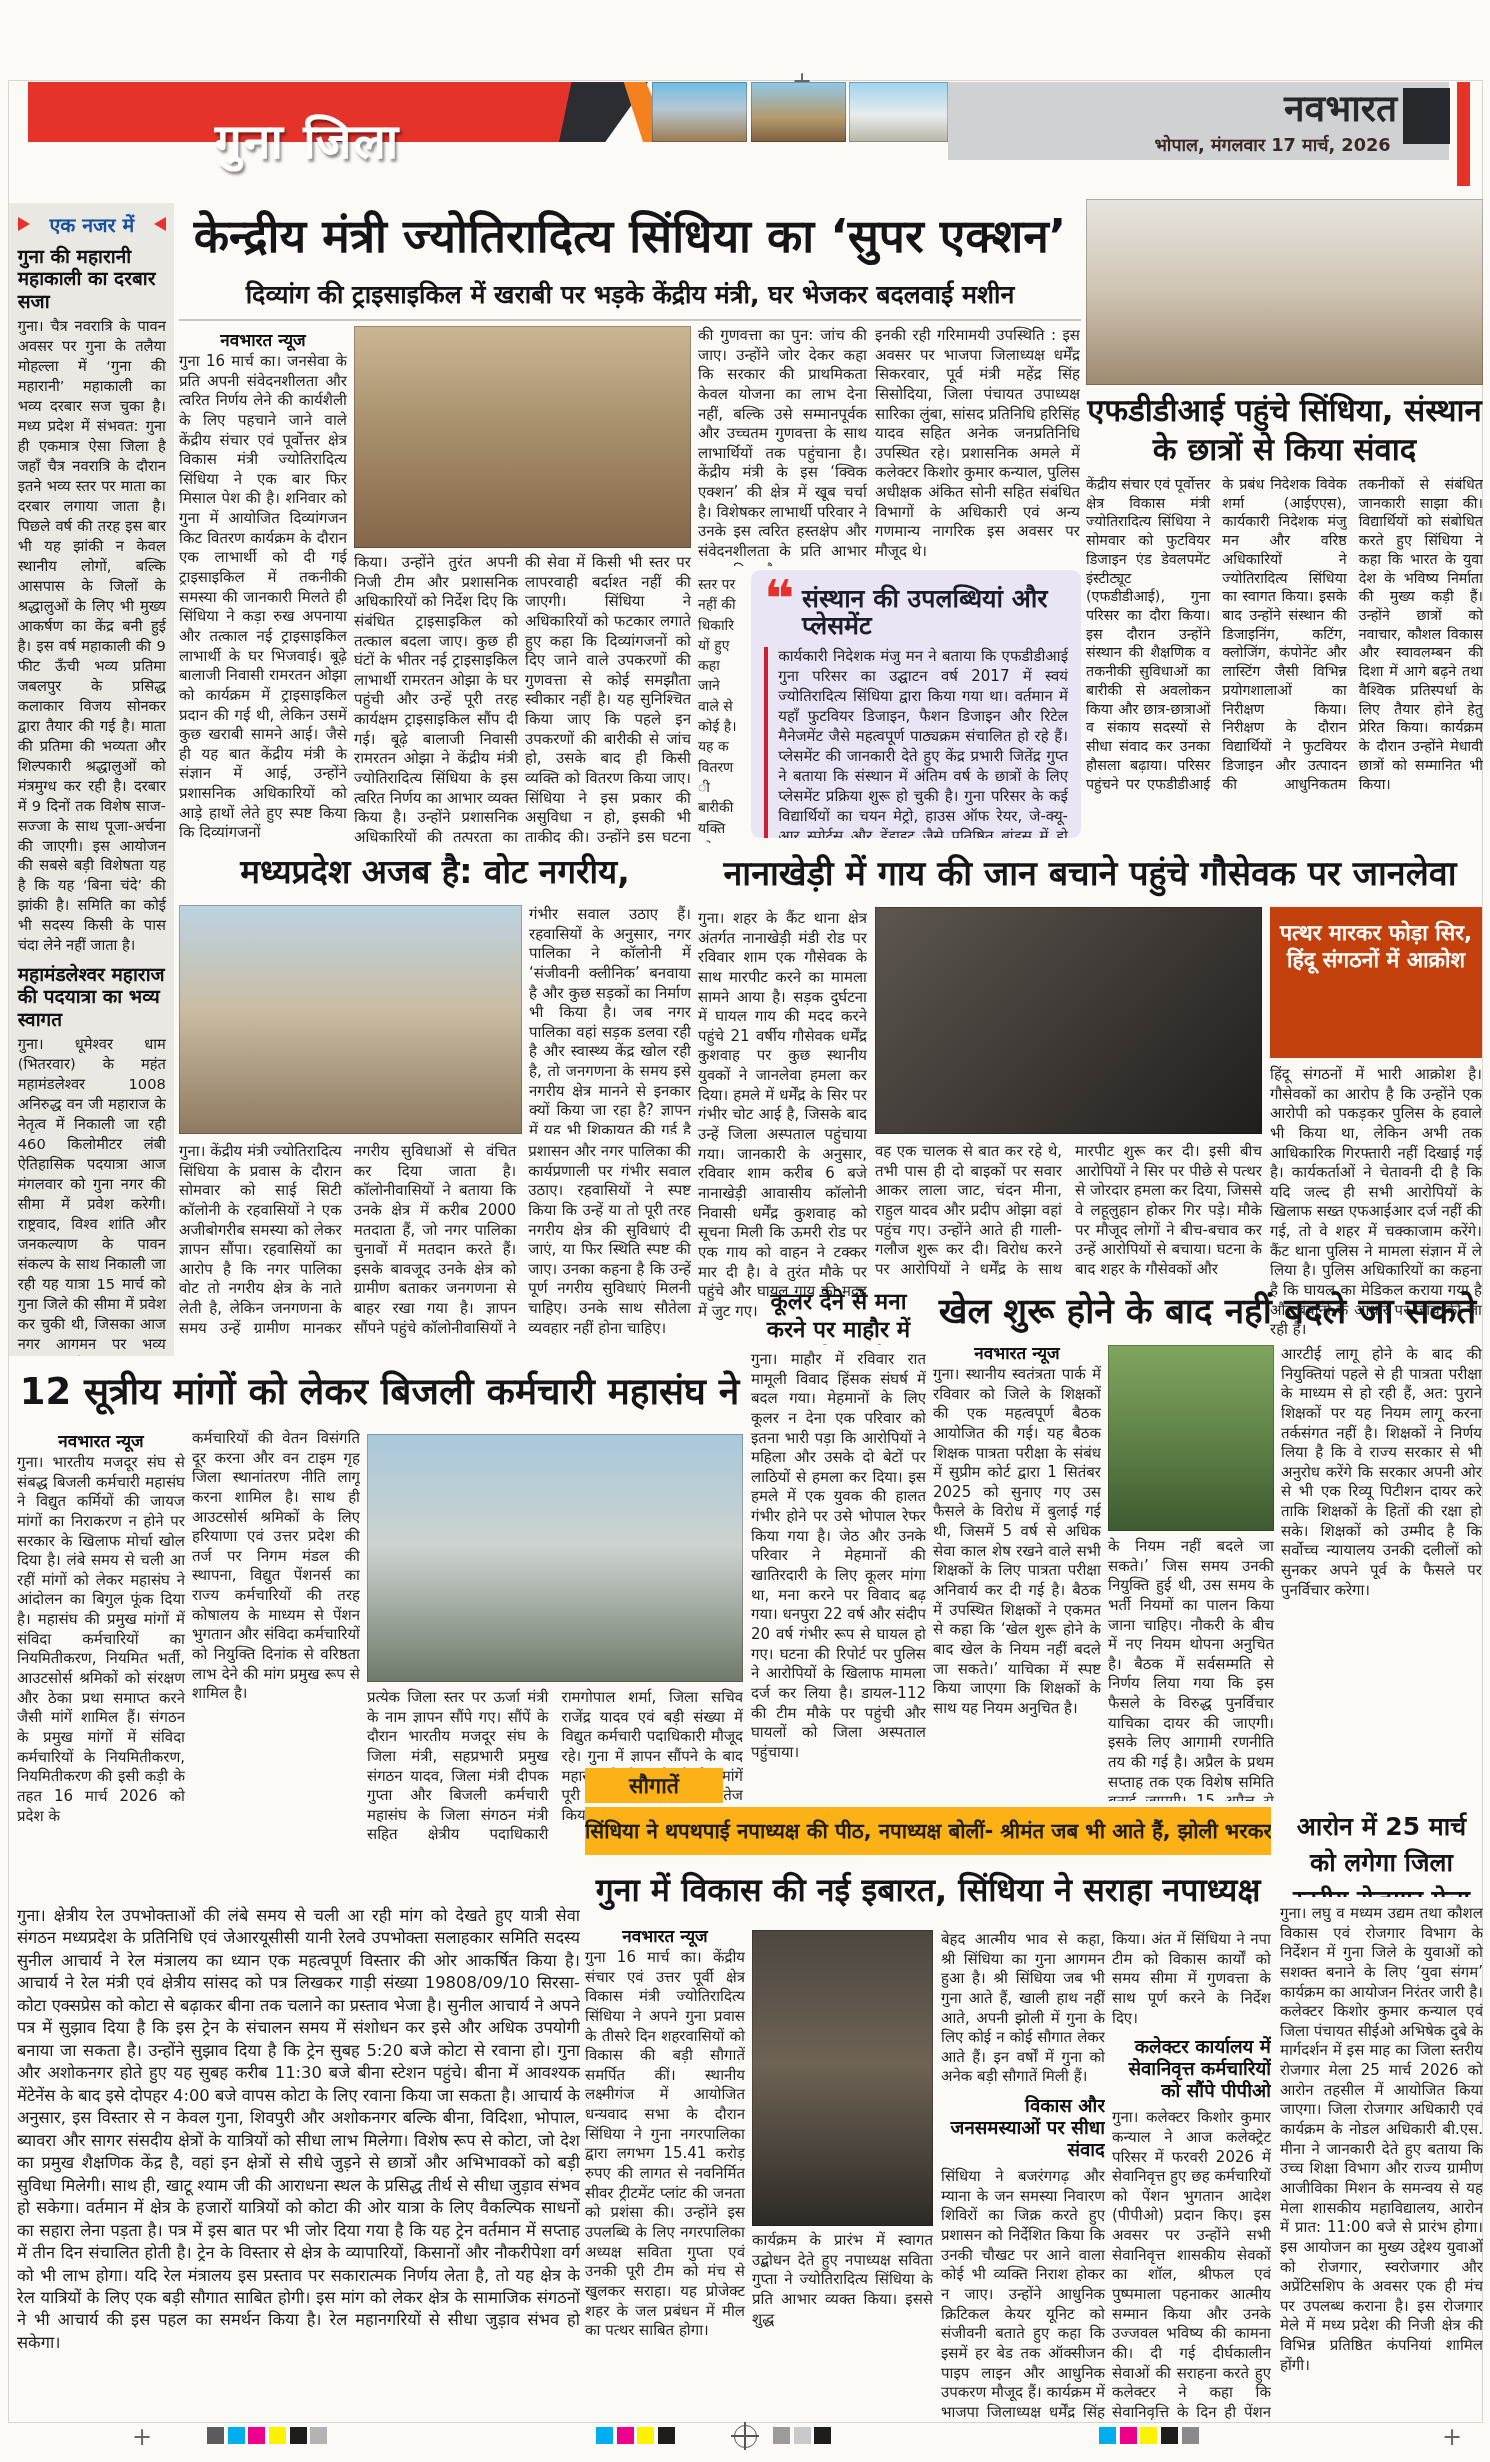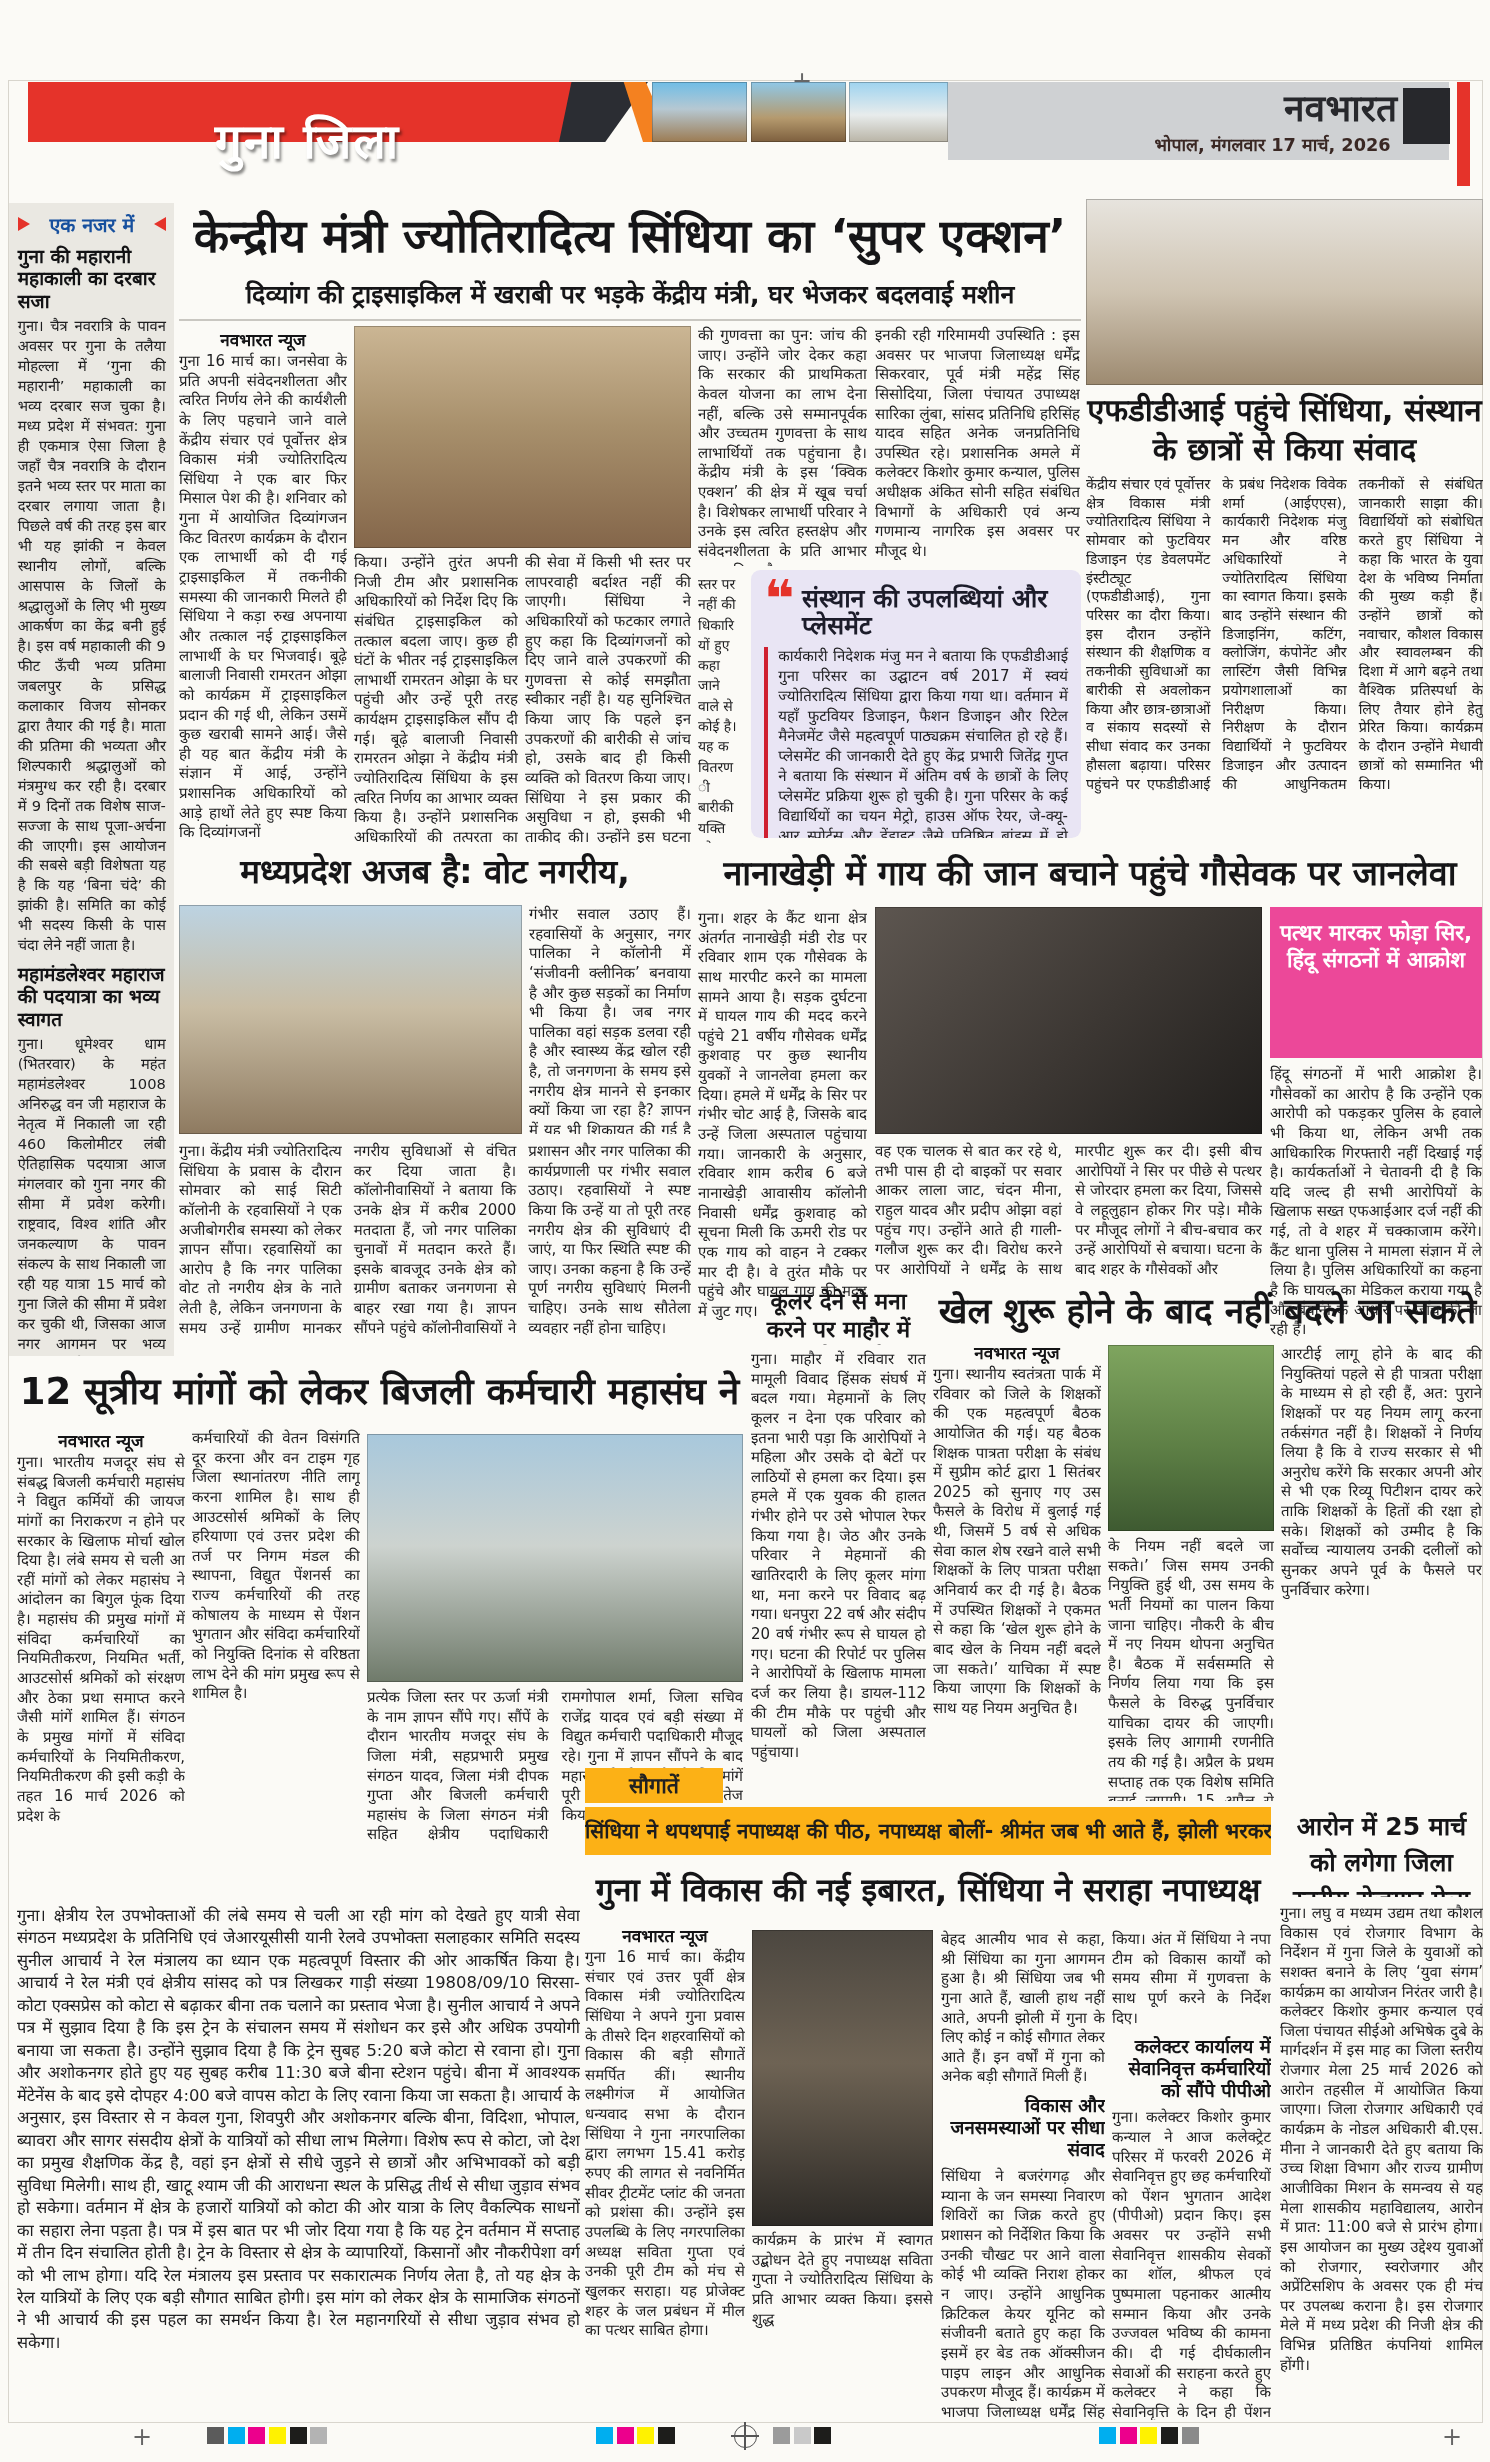--- a/index.html
+++ b/index.html
@@ -45,21 +45,21 @@
   .ph-gau{left:875px;top:907px;width:387px;height:227px;background:linear-gradient(135deg,#5d5650 0%,#3c3733 55%,#201e1c 100%);}
   .ph-union{left:367px;top:1434px;width:376px;height:248px;background:linear-gradient(180deg,#a8c8dc 0%,#cdd3cf 45%,#6f7a6a 100%);}
   .ph-rules{left:1108px;top:1345px;width:166px;height:186px;background:linear-gradient(180deg,#7fa55f 0%,#5d7f45 55%,#3e5a31 100%);}
   .ph-saugat{left:752px;top:1930px;width:181px;height:296px;background:linear-gradient(180deg,#4c4740 0%,#6e6354 45%,#2d2a26 100%);}
   
   .qbox{left:751px;top:570px;width:330px;height:268px;background:#e9e5f4;border-radius:9.3px;box-sizing:border-box;padding:11.2px 13px;overflow:hidden;}
   .qrow{display:flex;align-items:flex-start;}
   .qglyph{color:#e5332a;font-size:52px;line-height:37px;margin-right:7.5px;font-weight:800;}
   .qtitle{font-size:25px;font-weight:800;color:#1c1c2a;line-height:1.1;padding-top:3.7px;}
   .qbody{margin-top:7.5px;border-left:4.7px solid #cf2030;padding-left:10.2px;font-size:15px;line-height:1.33;text-align:justify;}
-  .bluebox{left:1270px;top:907px;width:212px;height:151px;background:#ec4899;color:#fff;box-sizing:border-box;
+  .bluebox{left:1270px;top:907px;width:212px;height:151px;background:#c2410c;color:#fff;box-sizing:border-box;
            padding:13px 9.3px;font-size:21.4px;font-weight:800;text-align:center;line-height:1.25;overflow:hidden;}
   .kicker{left:585px;top:1768px;width:138px;height:35px;background:#fcb116;color:#212121;font-size:21.4px;font-weight:800;
           text-align:center;line-height:35px;}
   .ystrip{left:585px;top:1807px;width:686px;height:48px;background:#fcb116;color:#1d1d1d;font-size:20.5px;font-weight:800;
           text-align:center;line-height:48px;overflow:hidden;white-space:nowrap;}
   .runaround{font-size:14px;line-height:1.45;word-break:break-word;color:#1d1d1f;overflow:hidden;}
   
   .marks{display:flex;gap:3.7px;}
   .sq{width:17px;height:17px;display:inline-block;}
   .reg-circle{width:20.5px;height:20.5px;border-radius:50%;border:1.9px solid #555;position:relative;}

